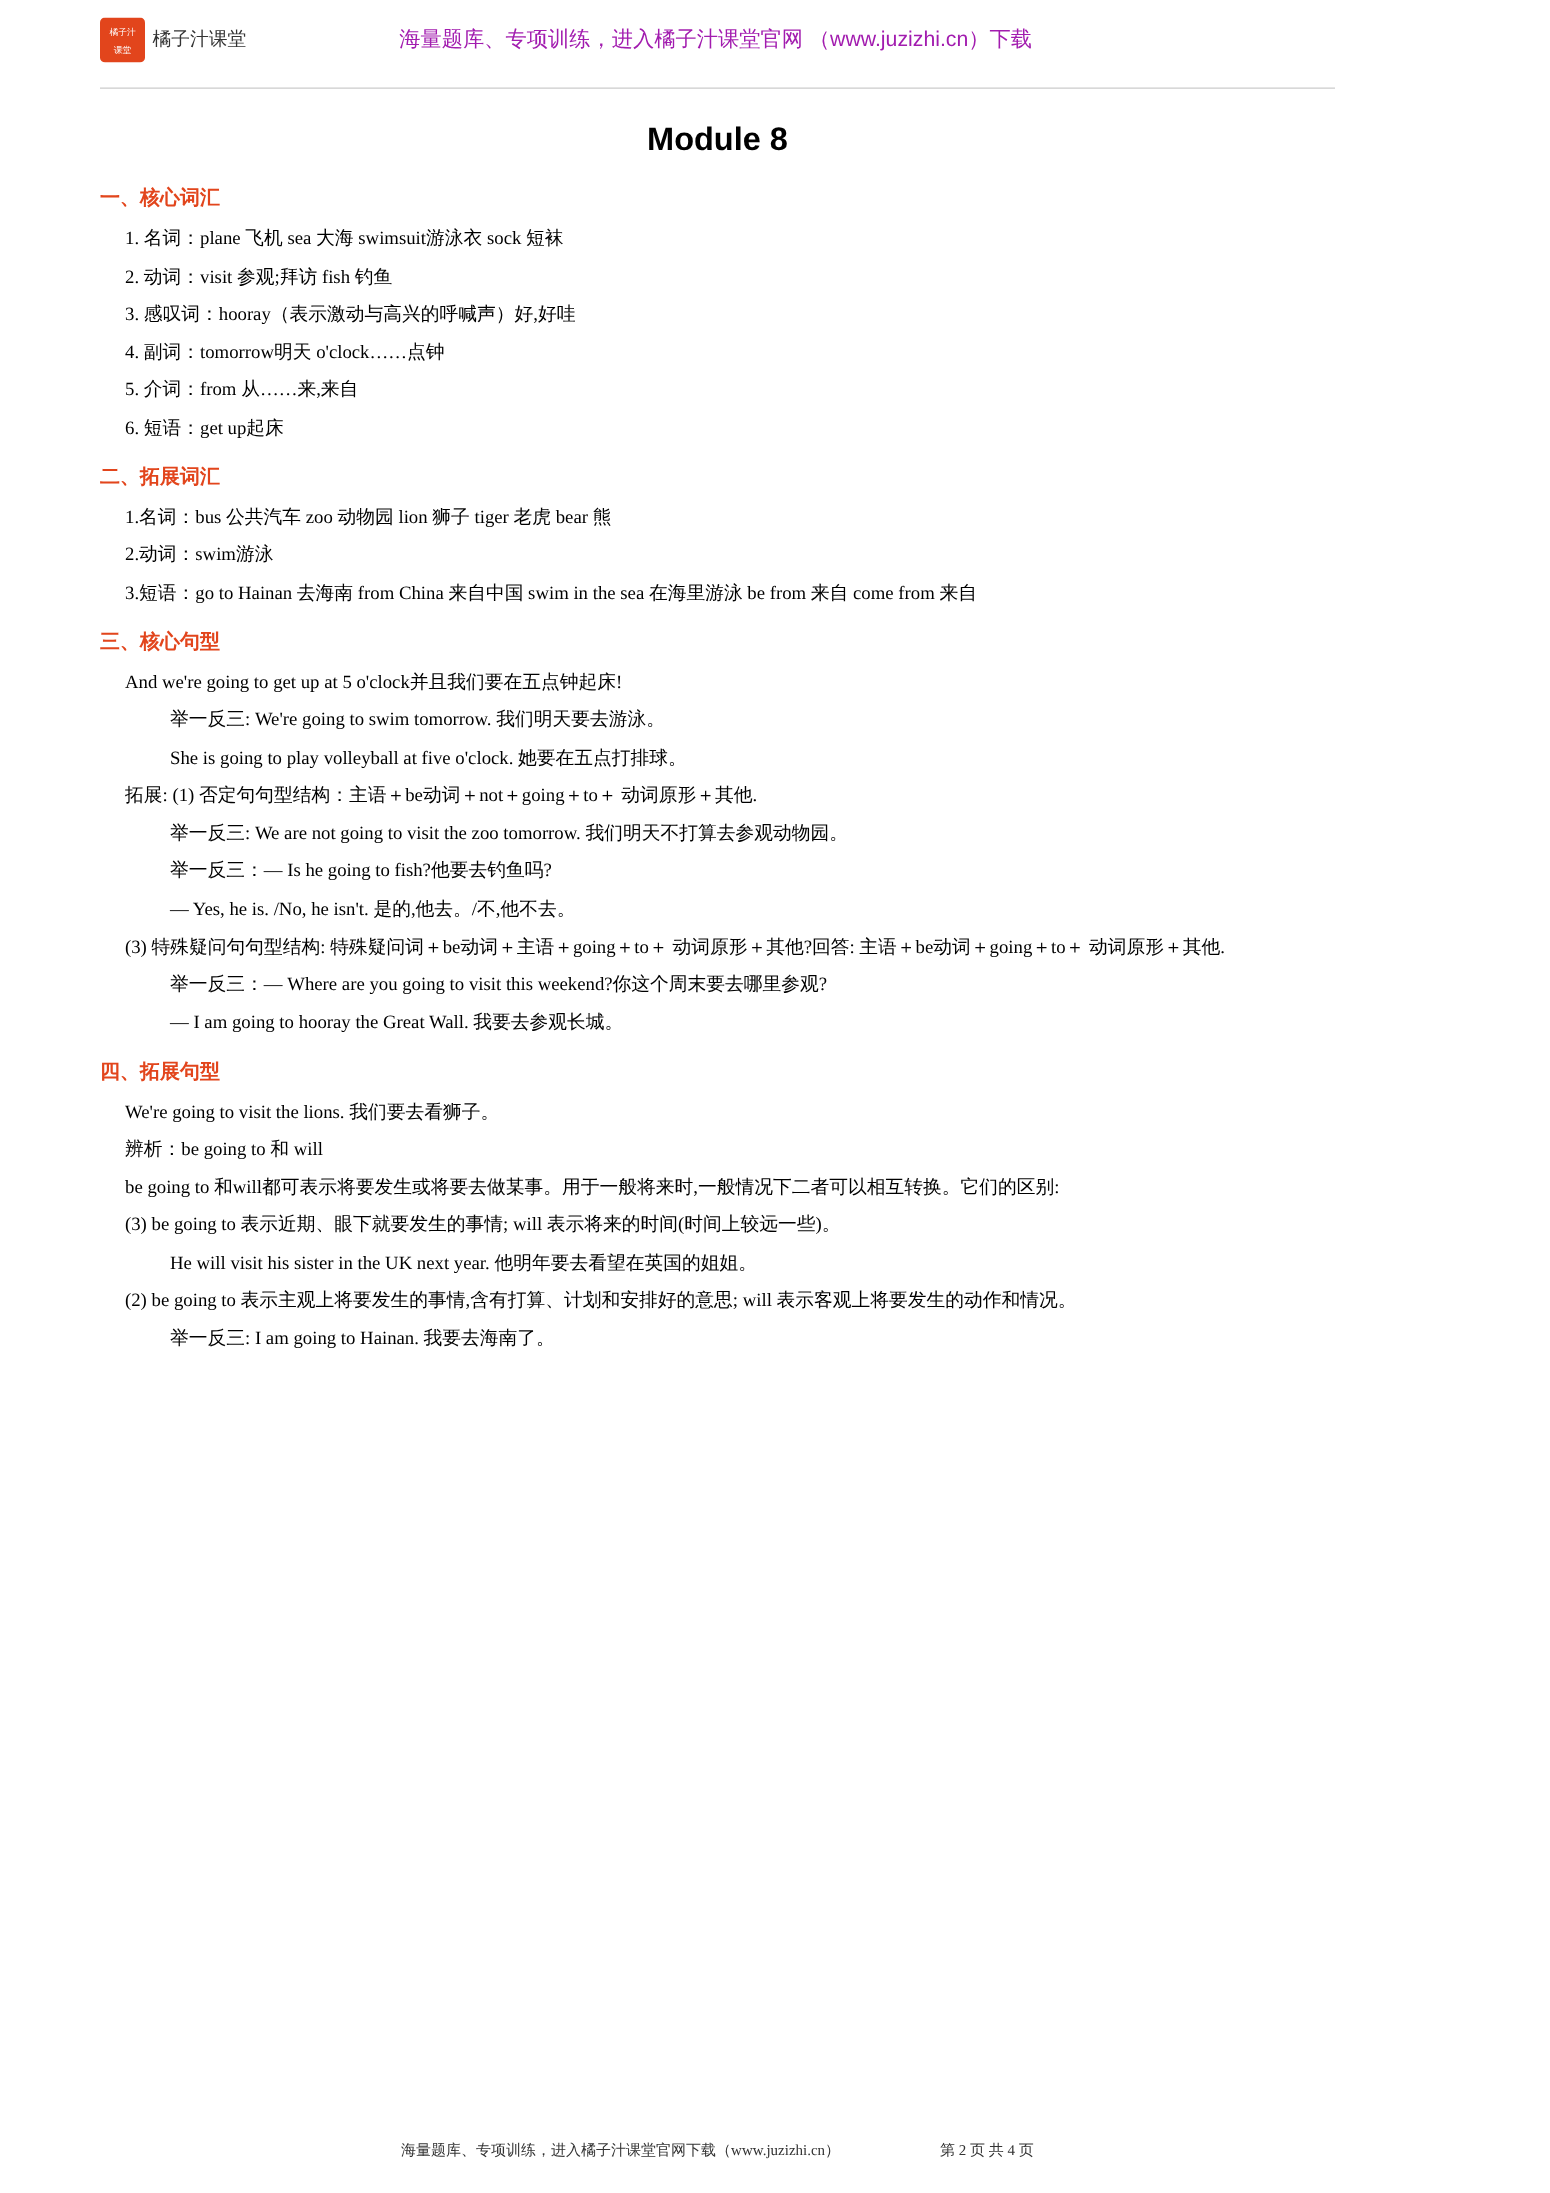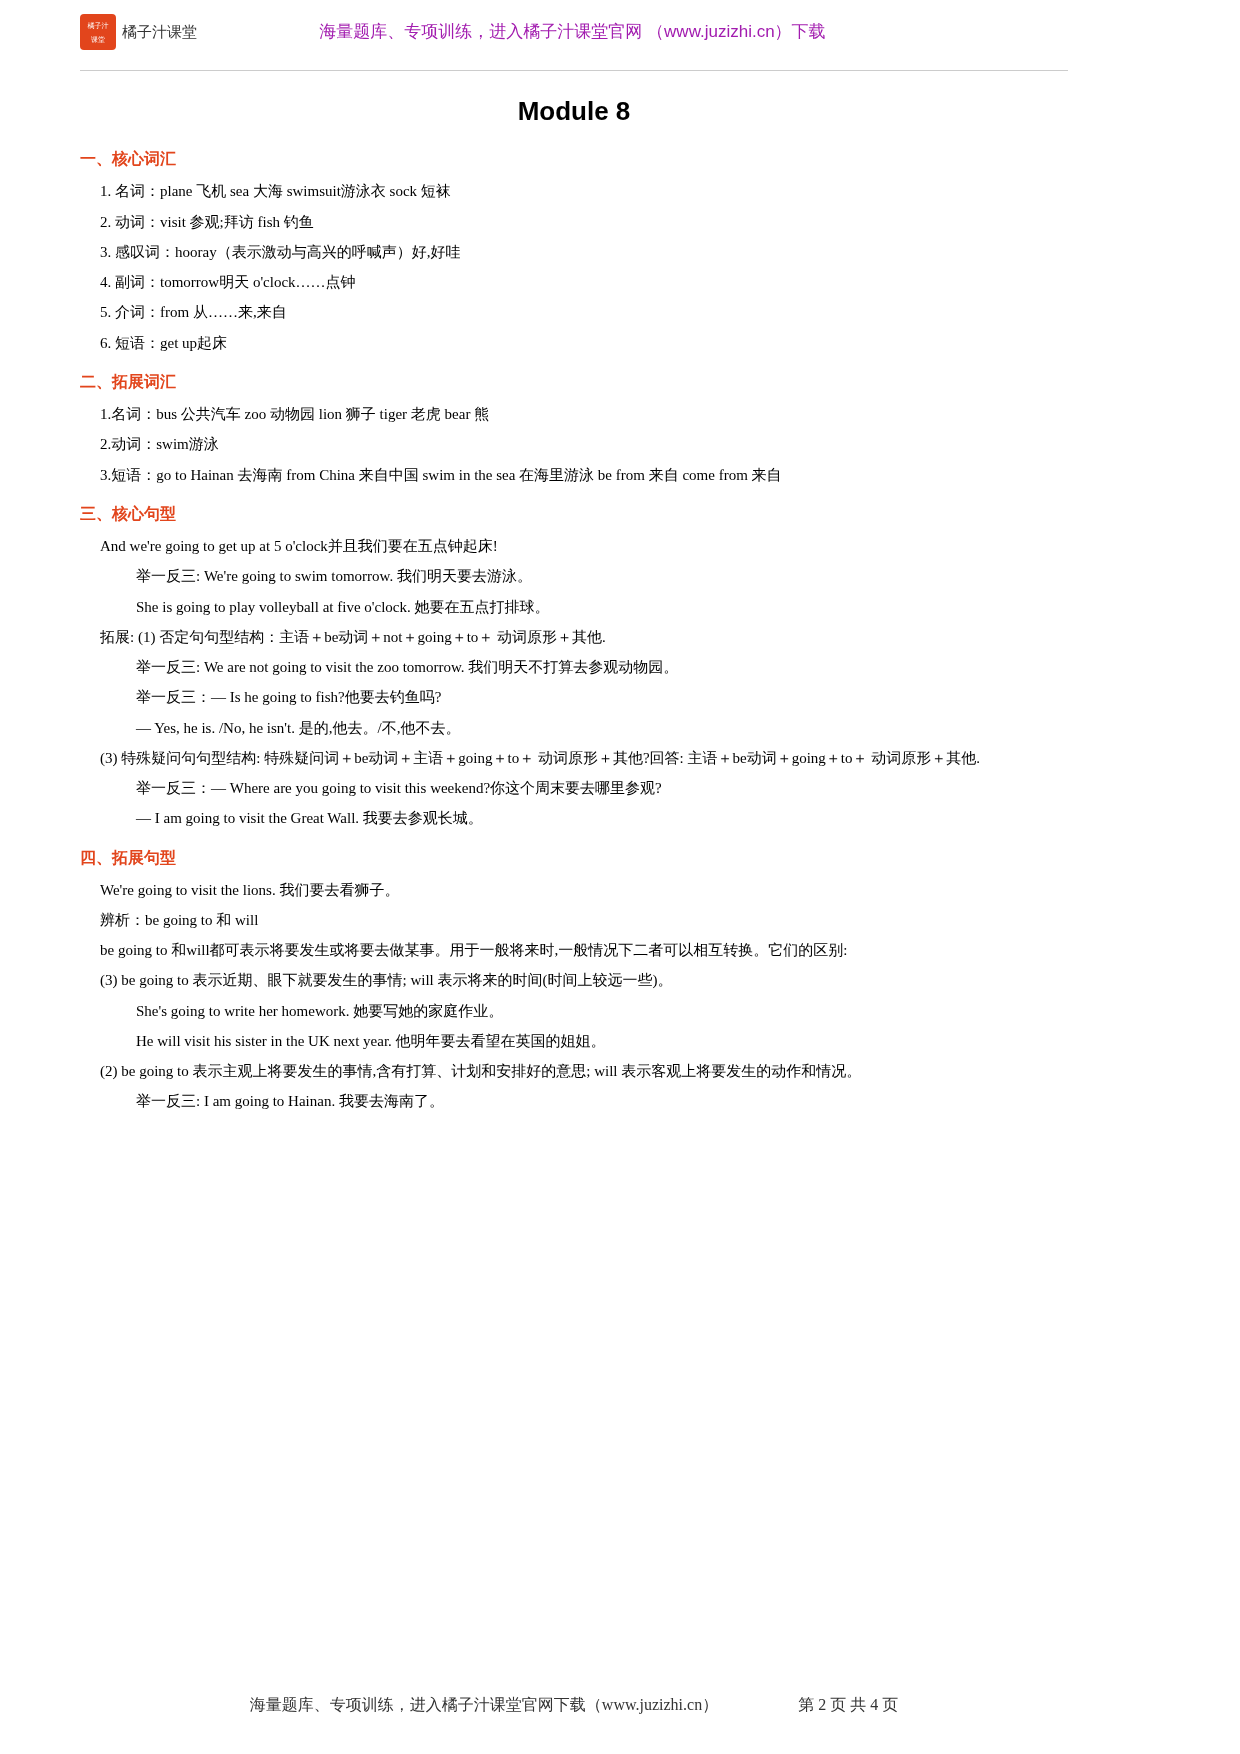--- a/index.html
+++ b/index.html
@@ -89,25 +89,25 @@
     }
     .content-block.indent1 {
       margin-left: 20px;
     }
     .content-block.indent2 {
       margin-left: 56px;
     }
     
     .footer {
       position: absolute;
-      bottom: 36px;
+      bottom: 24px;
       left: 0;
       right: 0;
       text-align: center;
-      font-size: 16px;
+      font-size: 12px;
       color: #333;
       font-family: "SimSun", "宋体", serif;
     }
     .footer-inner {
       display: flex;
       justify-content: center;
       align-items: center;
       gap: 80px;
     }
     .footer-slogan {
@@ -163,28 +163,27 @@
   <div class="section-heading">三、核心句型</div>
   <div class="content-block">And we're going to get up at 5 o'clock并且我们要在五点钟起床!</div>
   <div class="content-block indent2">举一反三: We're going to swim tomorrow. 我们明天要去游泳。</div>
   <div class="content-block indent2">She is going to play volleyball at five o'clock. 她要在五点打排球。</div>
   <div class="content-block indent1">拓展: (1) 否定句句型结构：主语＋be动词＋not＋going＋to＋ 动词原形＋其他.</div>
   <div class="content-block indent2">举一反三: We are not going to visit the zoo tomorrow. 我们明天不打算去参观动物园。</div>
   <div class="content-block indent2">举一反三：—  Is he going to fish?他要去钓鱼吗?</div>
   <div class="content-block indent2">—  Yes, he is. /No, he isn't. 是的,他去。/不,他不去。</div>
   <div class="content-block indent1">(3) 特殊疑问句句型结构: 特殊疑问词＋be动词＋主语＋going＋to＋ 动词原形＋其他?回答: 主语＋be动词＋going＋to＋ 动词原形＋其他.</div>
   <div class="content-block indent2">举一反三：—  Where are you going to visit this weekend?你这个周末要去哪里参观?</div>
-  <div class="content-block indent2">—  I am going to visit the Great Wall. 我要去参观长城。</div>
+  <div class="content-block indent2">—  I am going to hooray the Great Wall. 我要去参观长城。</div>
 
   <div class="section-heading">四、拓展句型</div>
   <div class="content-block">We're going to visit the lions. 我们要去看狮子。</div>
   <div class="content-block indent1">辨析：be going to 和 will</div>
   <div class="content-block indent1">be going to 和will都可表示将要发生或将要去做某事。用于一般将来时,一般情况下二者可以相互转换。它们的区别:</div>
   <div class="content-block indent1">(3) be going to 表示近期、眼下就要发生的事情; will 表示将来的时间(时间上较远一些)。</div>
-  <div class="content-block indent2">She's going to write her homework. 她要写她的家庭作业。</div>
   <div class="content-block indent2">He will visit his sister in the UK next year. 他明年要去看望在英国的姐姐。</div>
   <div class="content-block indent1">(2) be going to 表示主观上将要发生的事情,含有打算、计划和安排好的意思; will 表示客观上将要发生的动作和情况。</div>
   <div class="content-block indent2">举一反三: I am going to Hainan. 我要去海南了。</div>
 
   <div class="footer">
     <div class="footer-inner">
       <span class="footer-slogan">海量题库、专项训练，进入橘子汁课堂官网下载（www.juzizhi.cn）</span>
       <span class="footer-page">第 2 页 共 4 页</span>
     </div>
   </div>

